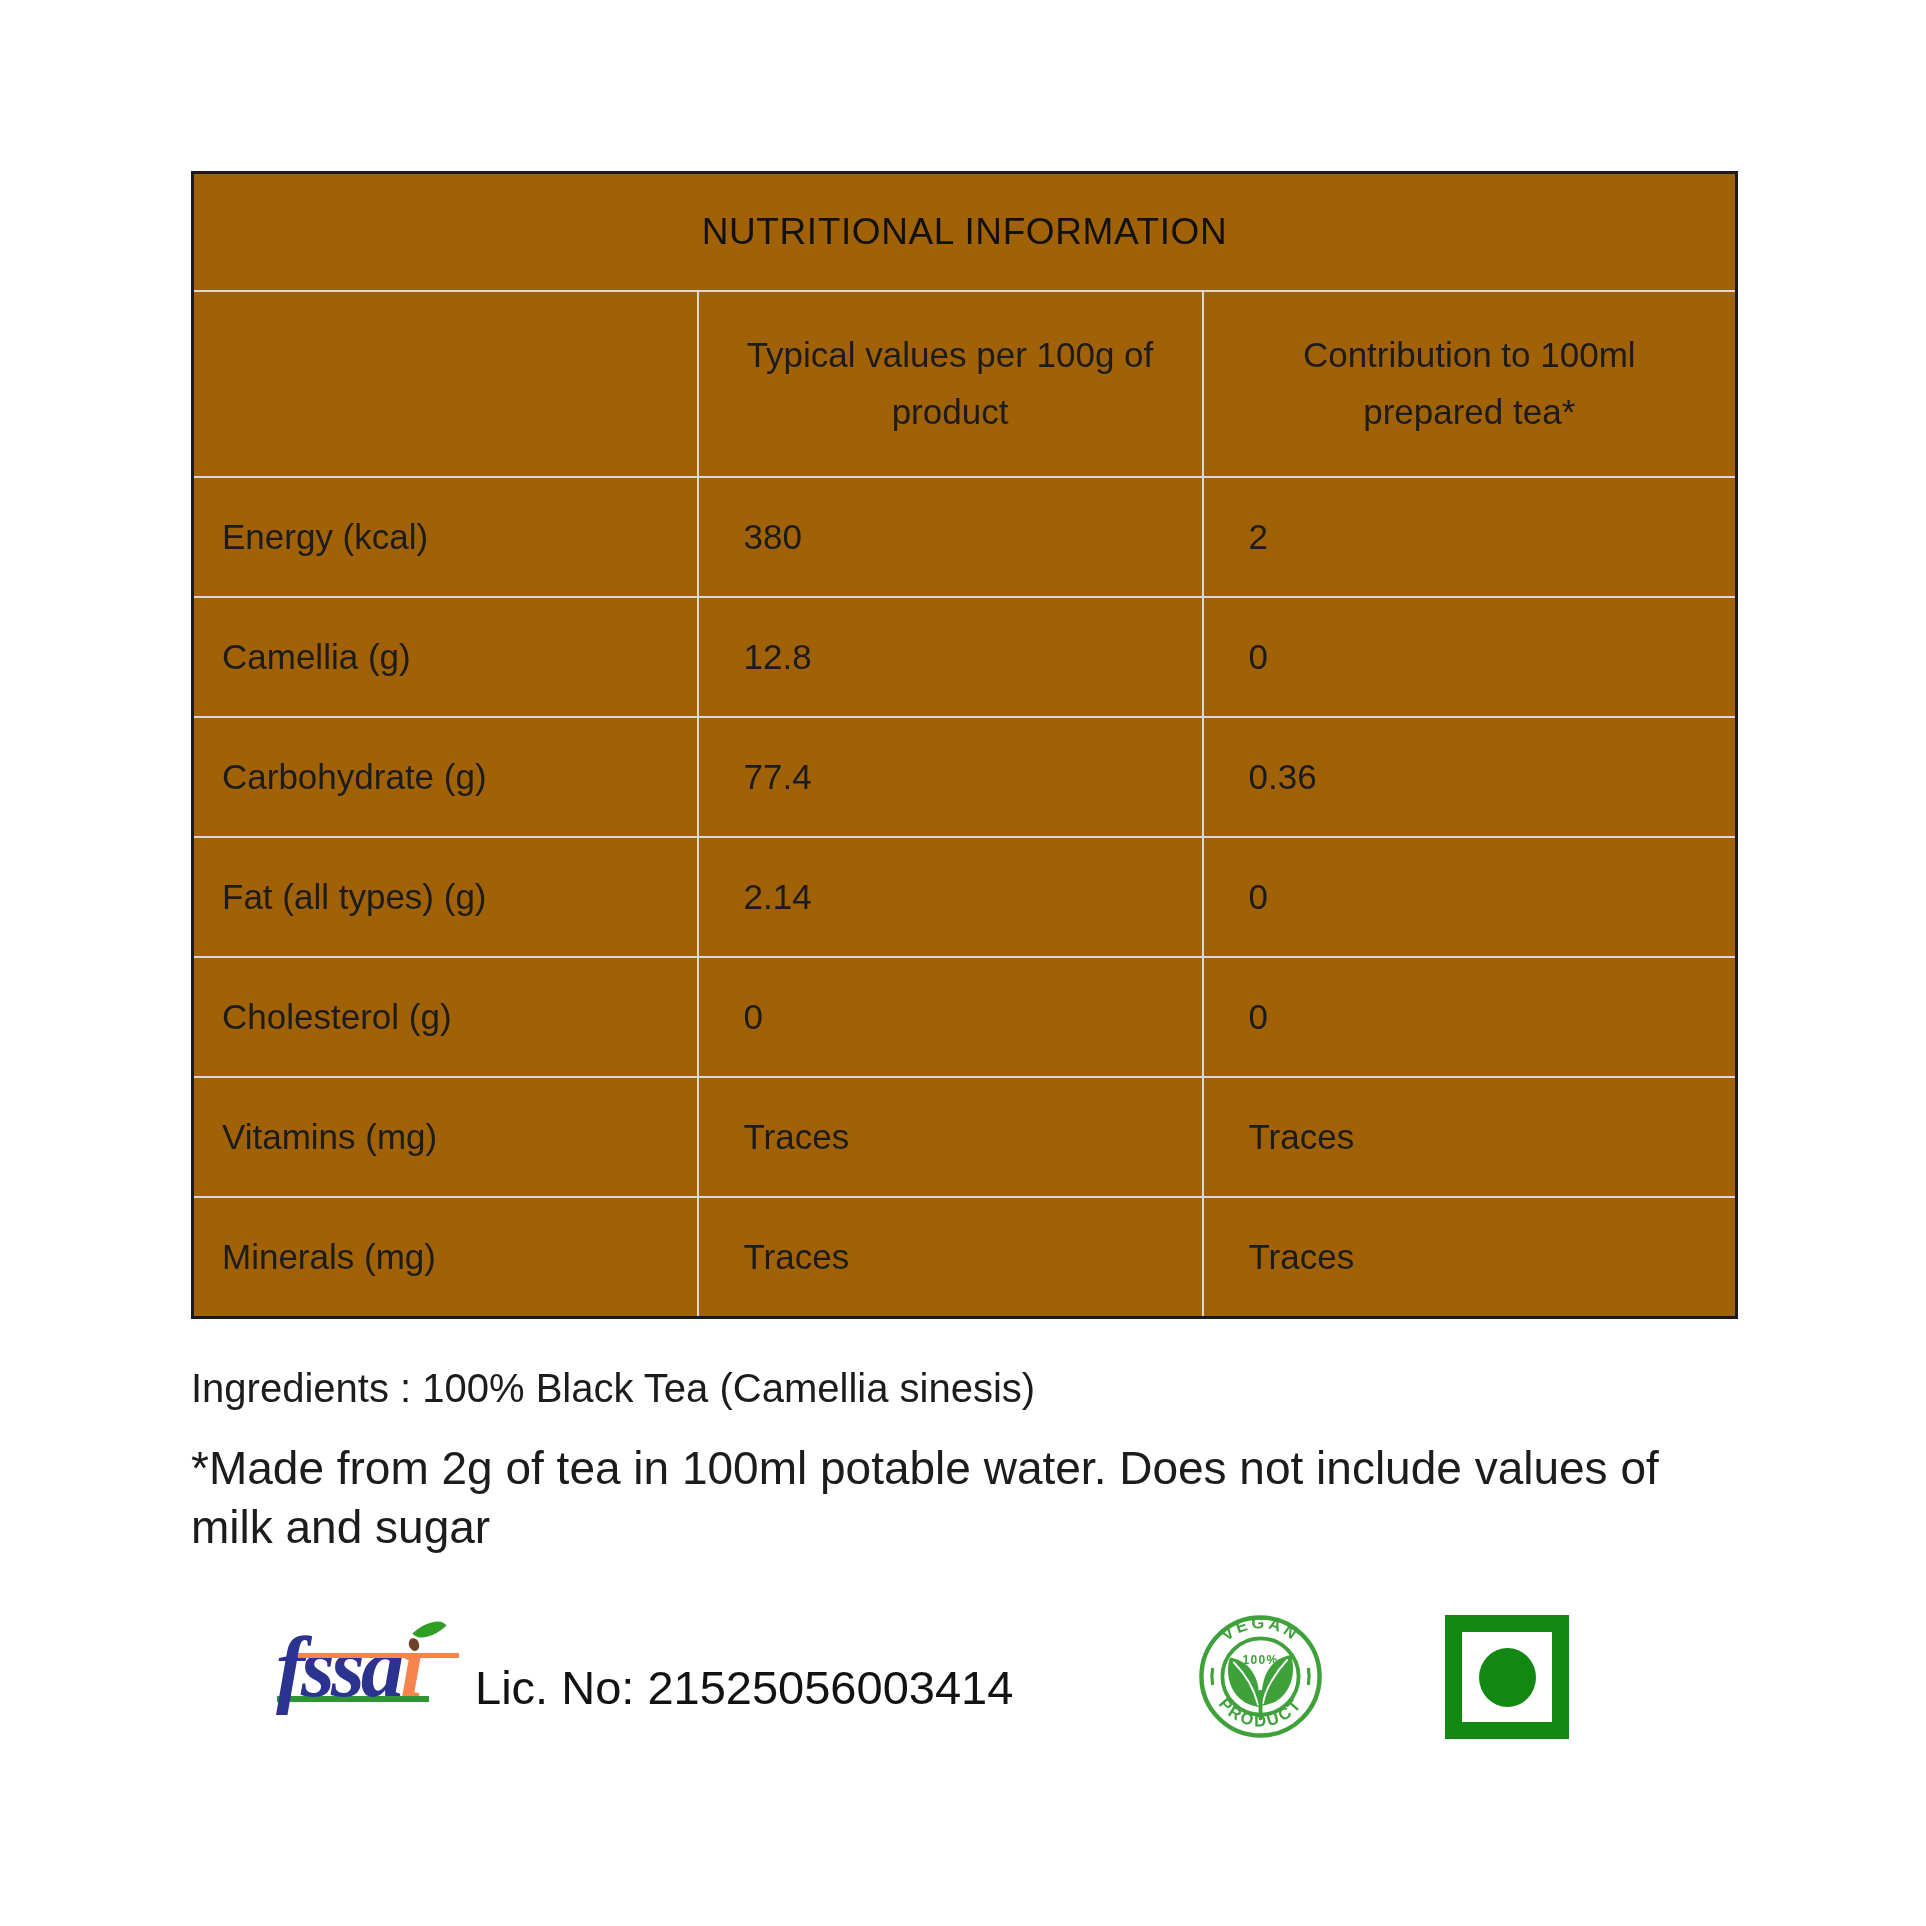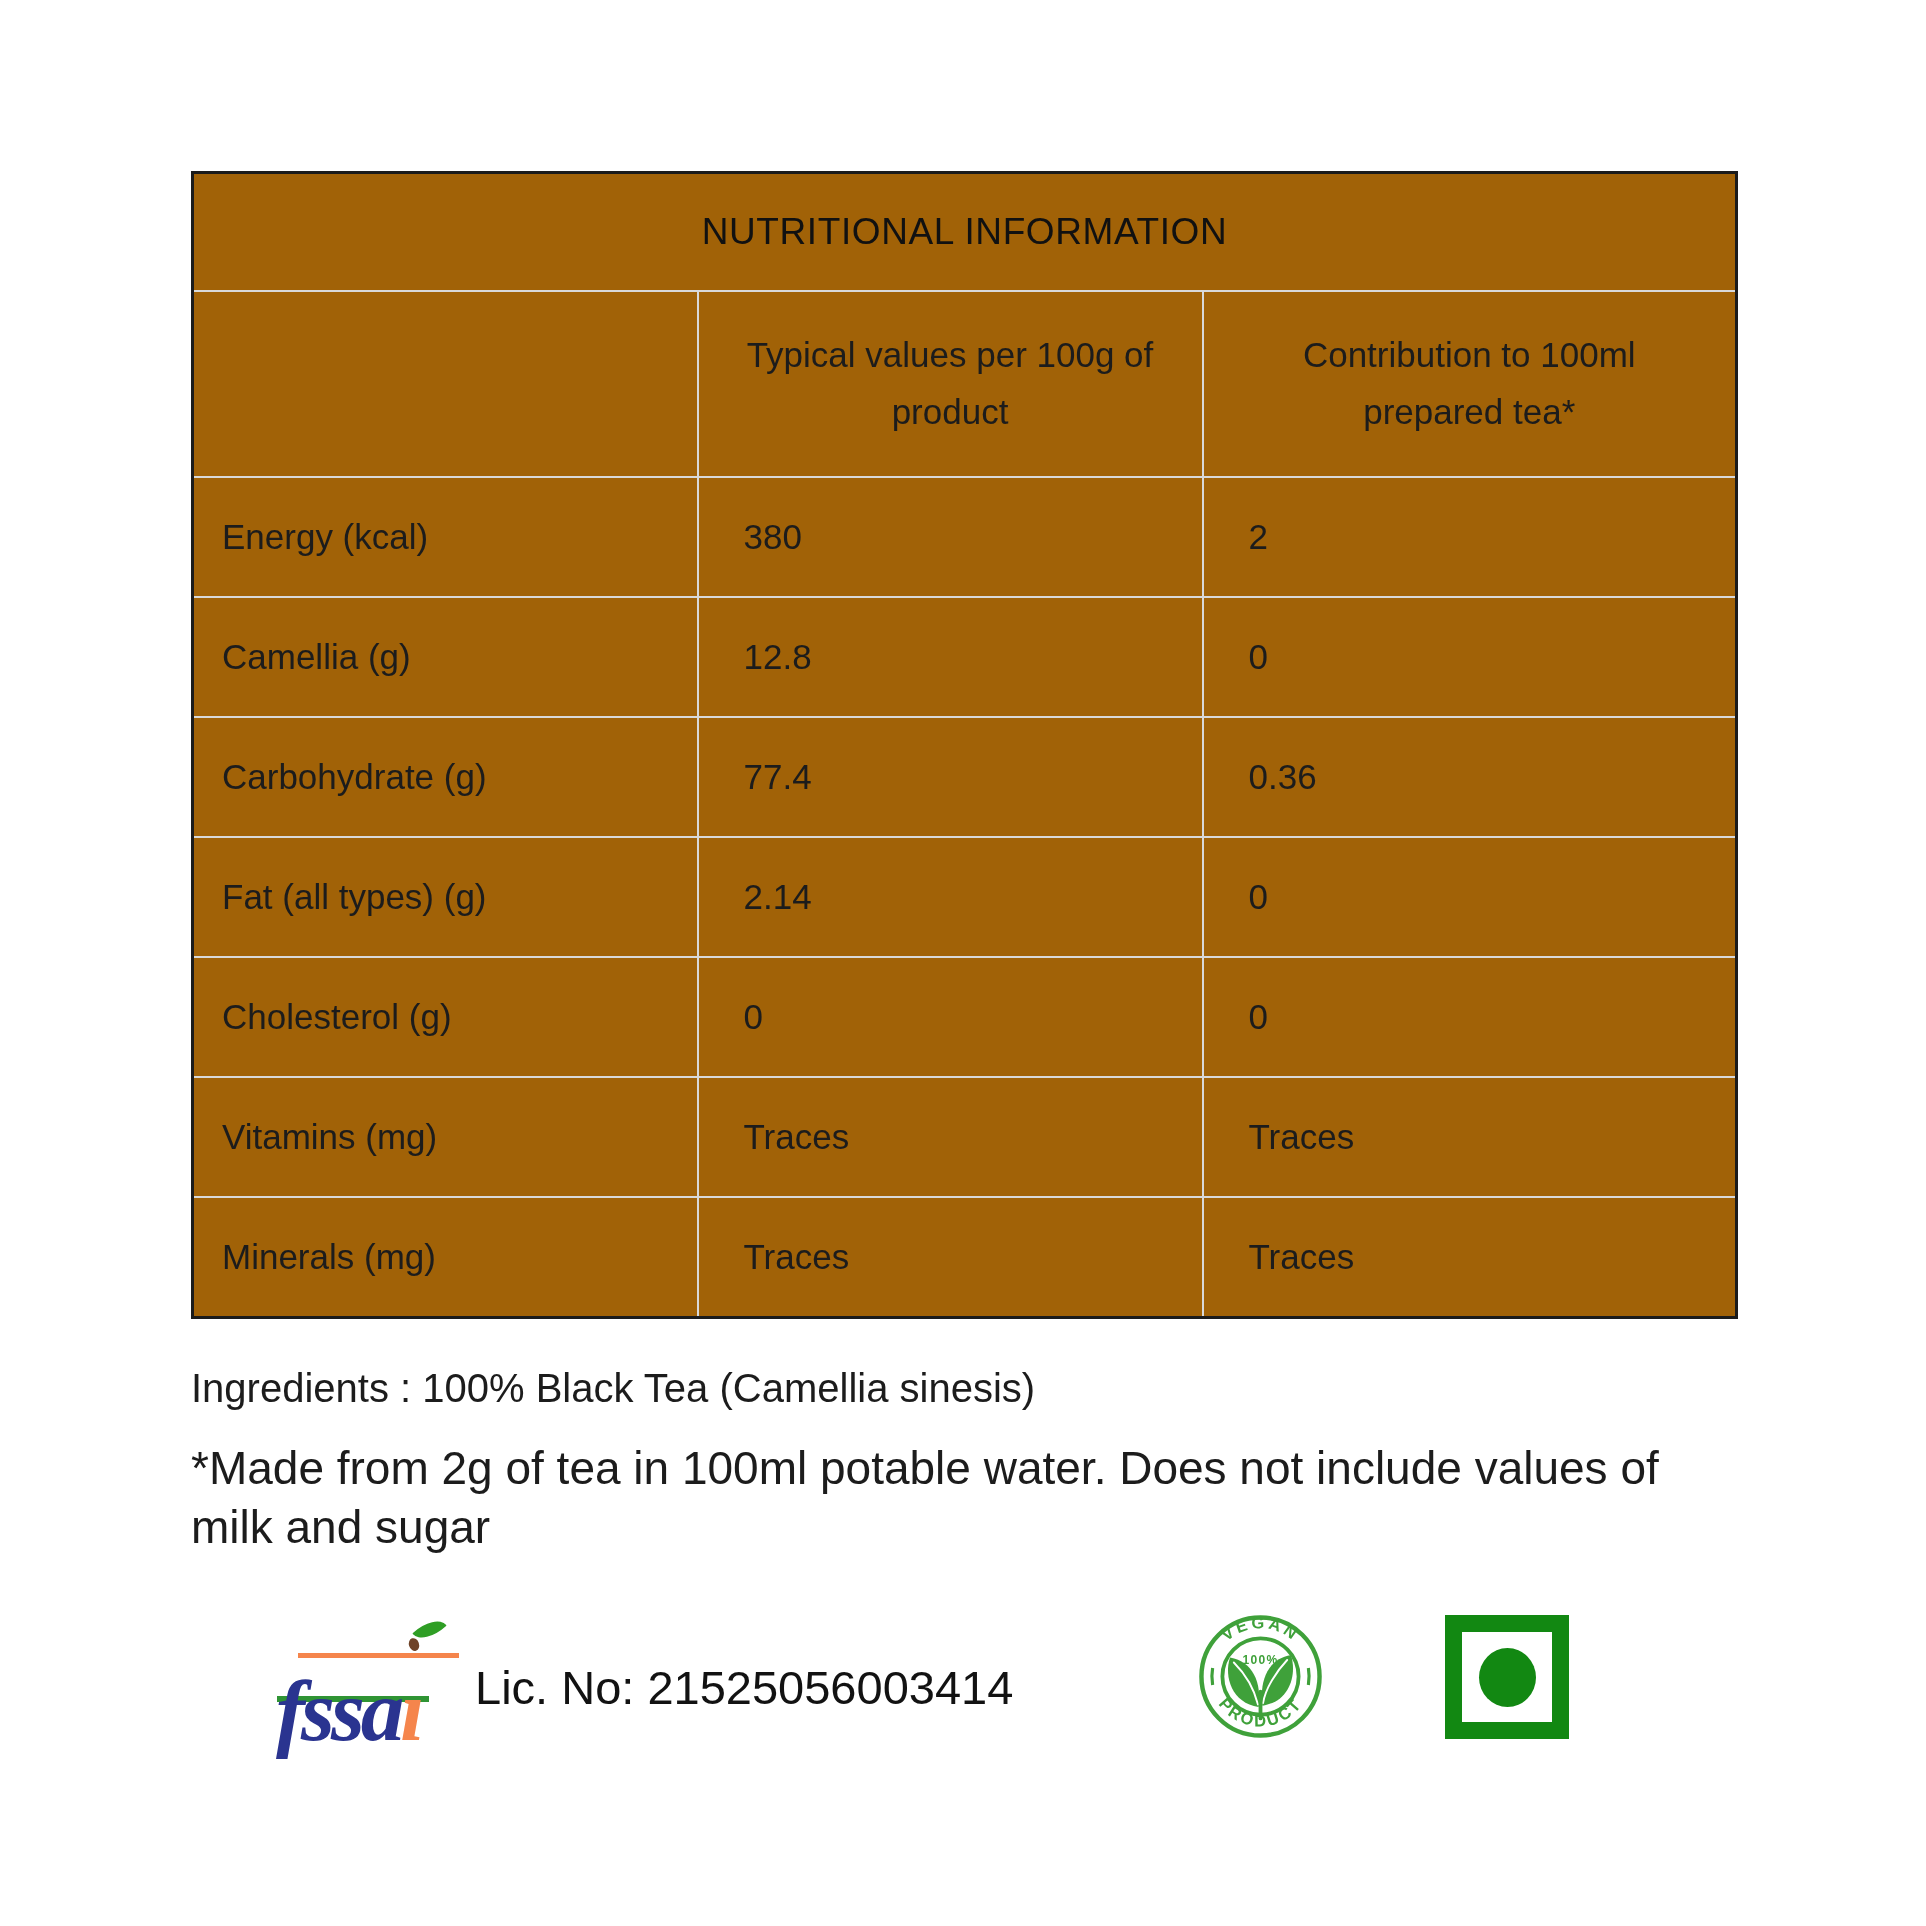--- a/index.html
+++ b/index.html
@@ -67,21 +67,21 @@
   
   .fssai-logo {
     position: absolute; left: 275px; top: 1624px;
     width: 188px; height: 103px;
   }
   .fssai-text {
     position: absolute; left: 1.1px; top: -8px;
     font-family: "Liberation Serif", serif;
     font-style: italic; font-weight: bold;
     font-size: 87px; letter-spacing: -4px;
-    color: #2a3490; z-index: 2; white-space: nowrap; margin-top: 44px;
+    color: #2a3490; z-index: 2; white-space: nowrap;
   }
   .fssai-text .fssai-i { color: #f5854c; }
   .fssai-bar-orange {
     position: absolute; left: 23px; top: 28.5px;
     width: 161px; height: 5.7px; background: #f5854c; z-index: 3;
   }
   .fssai-bar-green {
     position: absolute; left: 2.3px; top: 72px;
     width: 152px; height: 5.7px; background: #2f9434; z-index: 1;
   }

